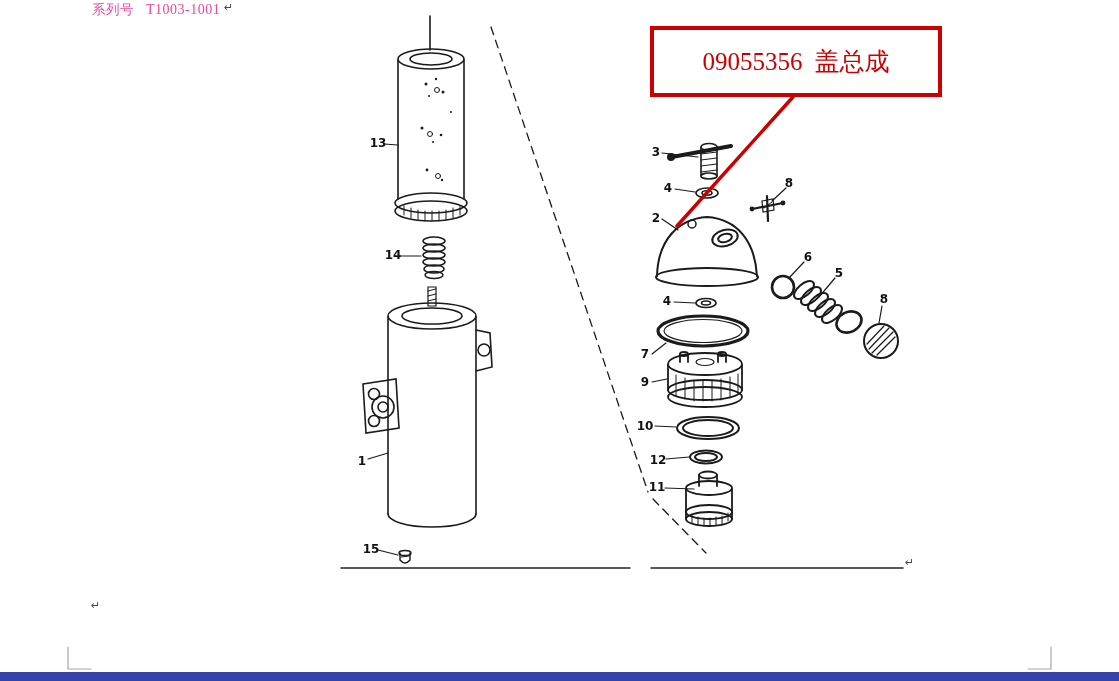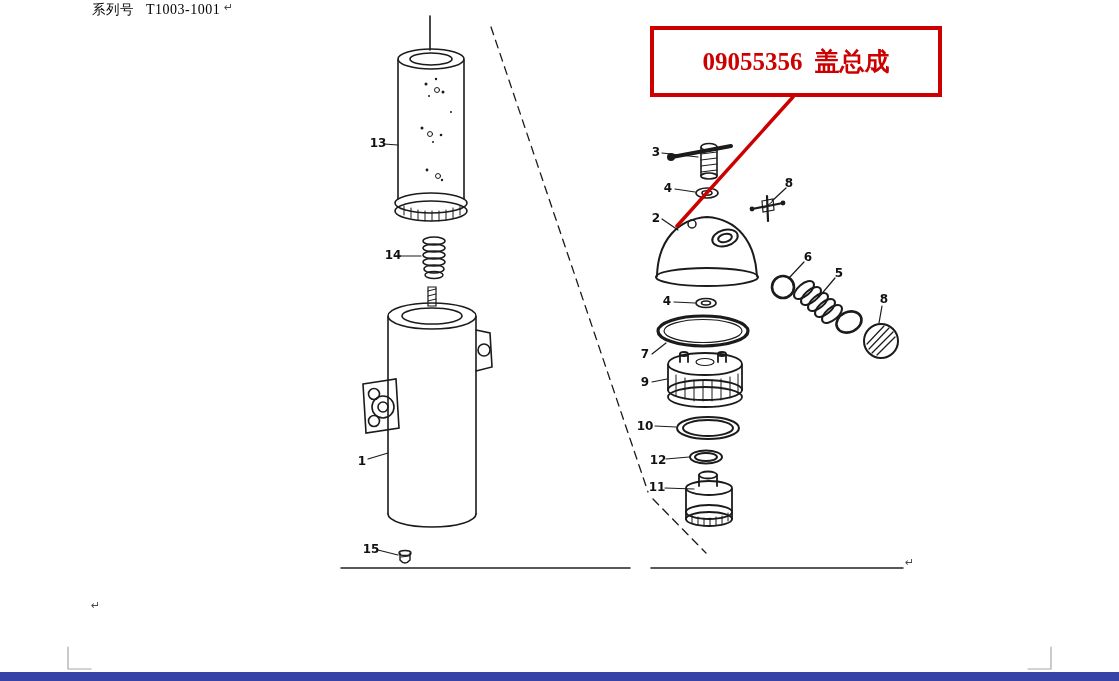--- a/index.html
+++ b/index.html
@@ -4,33 +4,33 @@
 <style>
   * { margin:0; padding:0; box-sizing:border-box; }
   html,body { background:#cfcfcf; }
   body { font-family:"DejaVu Sans", sans-serif; }
   .screen {
     position:relative; width:1119px; height:681px;
     background:#ffffff; overflow:hidden;
   }
   .serial {
     position:absolute; left:92px; top:1px;
-    font-size:13.5px; color:#000000; letter-spacing:.5px;
+    font-size:13.5px; color:#ec4899; letter-spacing:.5px;
     white-space:nowrap;
   }
   .serial .value { margin-left:12px; font-family:"Liberation Serif", serif; font-size:14px; }
   .retmark {
     position:absolute; font-size:11px; color:#4a4a4a; line-height:1;
     font-family:"DejaVu Sans", sans-serif;
   }
   .callout-box {
     position:absolute; left:650px; top:26px; width:292px; height:71px;
     border:4px solid #cc0000;
     display:flex; align-items:center; justify-content:center; gap:12px;
-    font-family:"Liberation Serif", serif; font-weight:bold;
+    font-family:"Liberation Serif", serif; font-weight:normal;
     font-size:25px; color:#cc0000; background:transparent;
   }
   .diagram-svg { position:absolute; left:0; top:0; }
   .part-label {
     font-family:"DejaVu Sans", sans-serif;
     font-size:12px; font-weight:bold; fill:#111;
   }
   .taskbar {
     position:absolute; left:0; bottom:0; width:1119px; height:9px;
     background:#3743a6;

